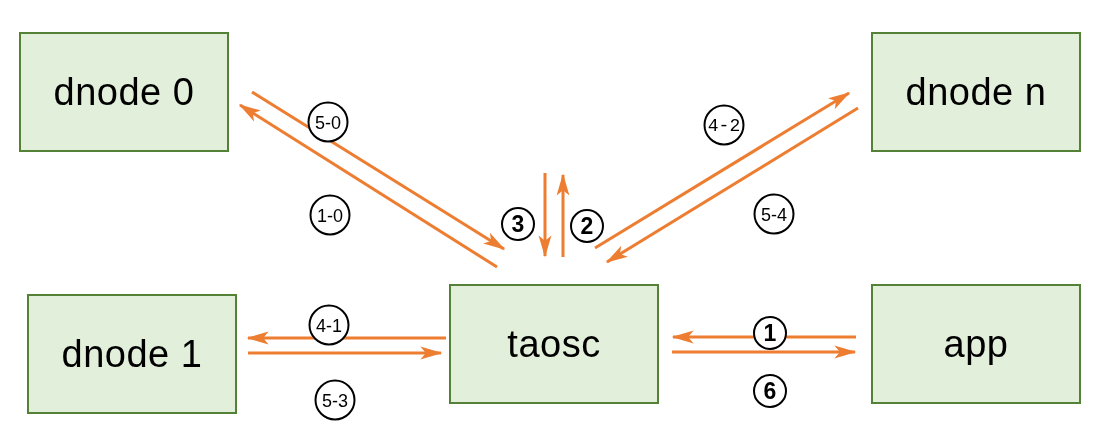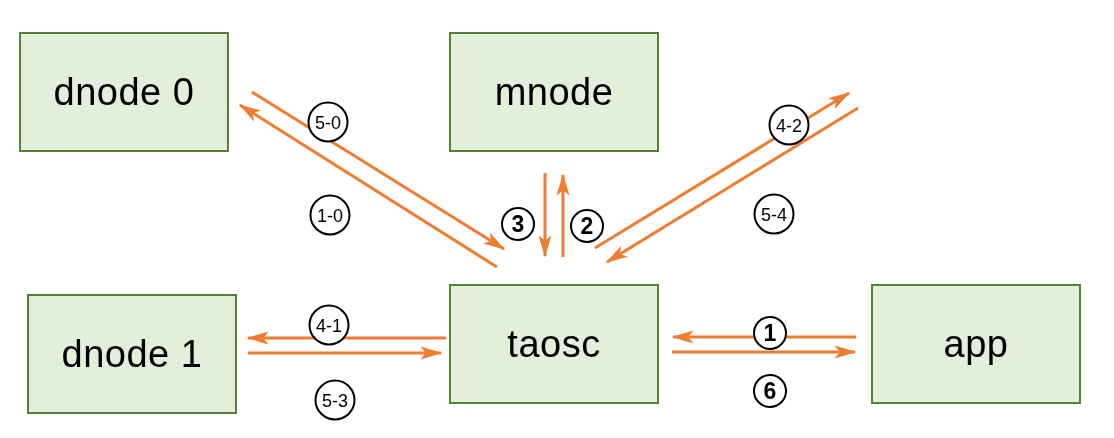--- a/index.html
+++ b/index.html
@@ -48,21 +48,21 @@
   .n-mnode{left:449px;top:32px;}
   .n-dnoden{left:871px;top:32px;}
   .n-dnode1{left:27px;top:284px;margin-top:10px;}
   .n-taosc{left:449px;top:284px;}
   .n-app{left:871px;top:284px;}
   
   .b-50{left:328px;top:104px;}
   .b-40{left:330px;top:197px;}
   .b-3{left:518px;top:206px;}
   .b-2{left:587px;top:208px;}
-  .b-42{left:789px;top:107px;}
+  .b-42{left:724px;top:107px;font-family:Liberation Mono, monospace;}
   .b-52{left:774px;top:196px;}
   .b-41{left:329px;top:307px;}
   .b-51{left:335px;top:382px;}
   .b-1{left:770px;top:315px;}
   .b-6{left:770px;top:373px;}
 </style>
 </head>
 <body>
 
 <div class="canvas">
@@ -91,22 +91,22 @@
     <line x1="248" y1="353" x2="441" y2="353" marker-end="url(#ah)"></line>
 
     <line x1="595" y1="248" x2="849" y2="93" marker-end="url(#ah)"></line>
 
     <line x1="858" y1="108" x2="607" y2="262" marker-end="url(#ah)"></line>
   </svg>
 
   <div class="node n-dnode0">
     <span>dnode 0</span>
   </div>
-  <div class="node n-mnode">
-    <span>mnode</span>
+  <div class="node n-dnoden">
+    <span>dnode n</span>
   </div>
   <div class="node n-dnode1">
     <span>dnode 1</span>
   </div>
   <div class="node n-app">
     <span>app</span>
   </div>
   <div class="node n-taosc">
     <span>taosc</span>
   </div>

